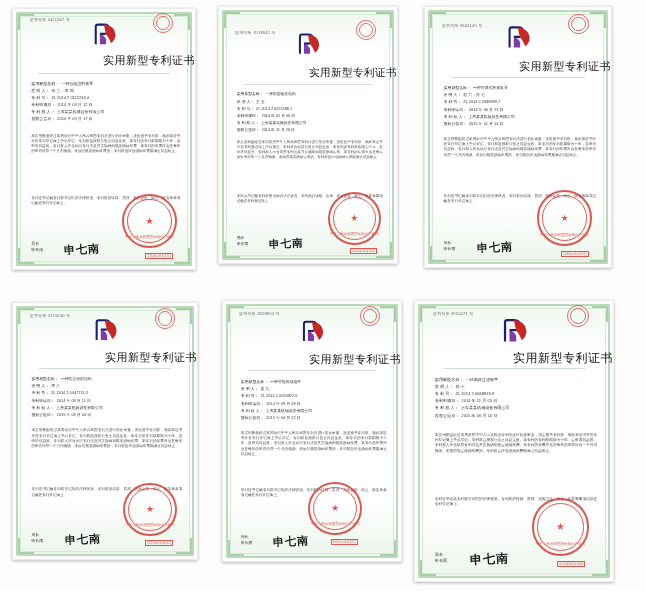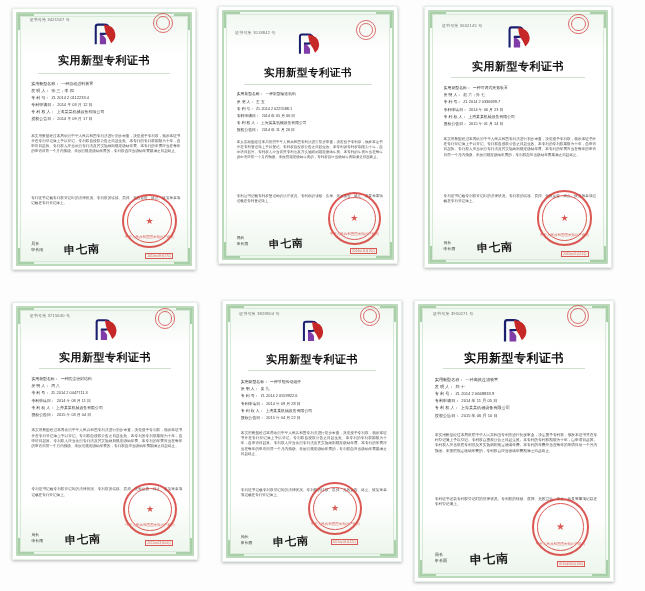--- a/index.html
+++ b/index.html
@@ -99,23 +99,23 @@
     width: 17%;
     height: 13%;
   }
   .emblem svg { width: 100%; height: 100%; display: block; }
 
   
   .cert-title {
     position: absolute;
     left: 0; right: 0;
     top: 17%;
-    text-align: center;
+    text-align: right;
     font-family: "DejaVu Sans", "Liberation Sans", sans-serif;
-    font-weight: bold;
+    font-weight: normal;
     color: #111111;
     letter-spacing: 0.5px;
     white-space: nowrap;
   }
   .title-rule {
     position: absolute;
     left: 14%;
     right: 14%;
     top: 24.5%;
     height: 1px;

